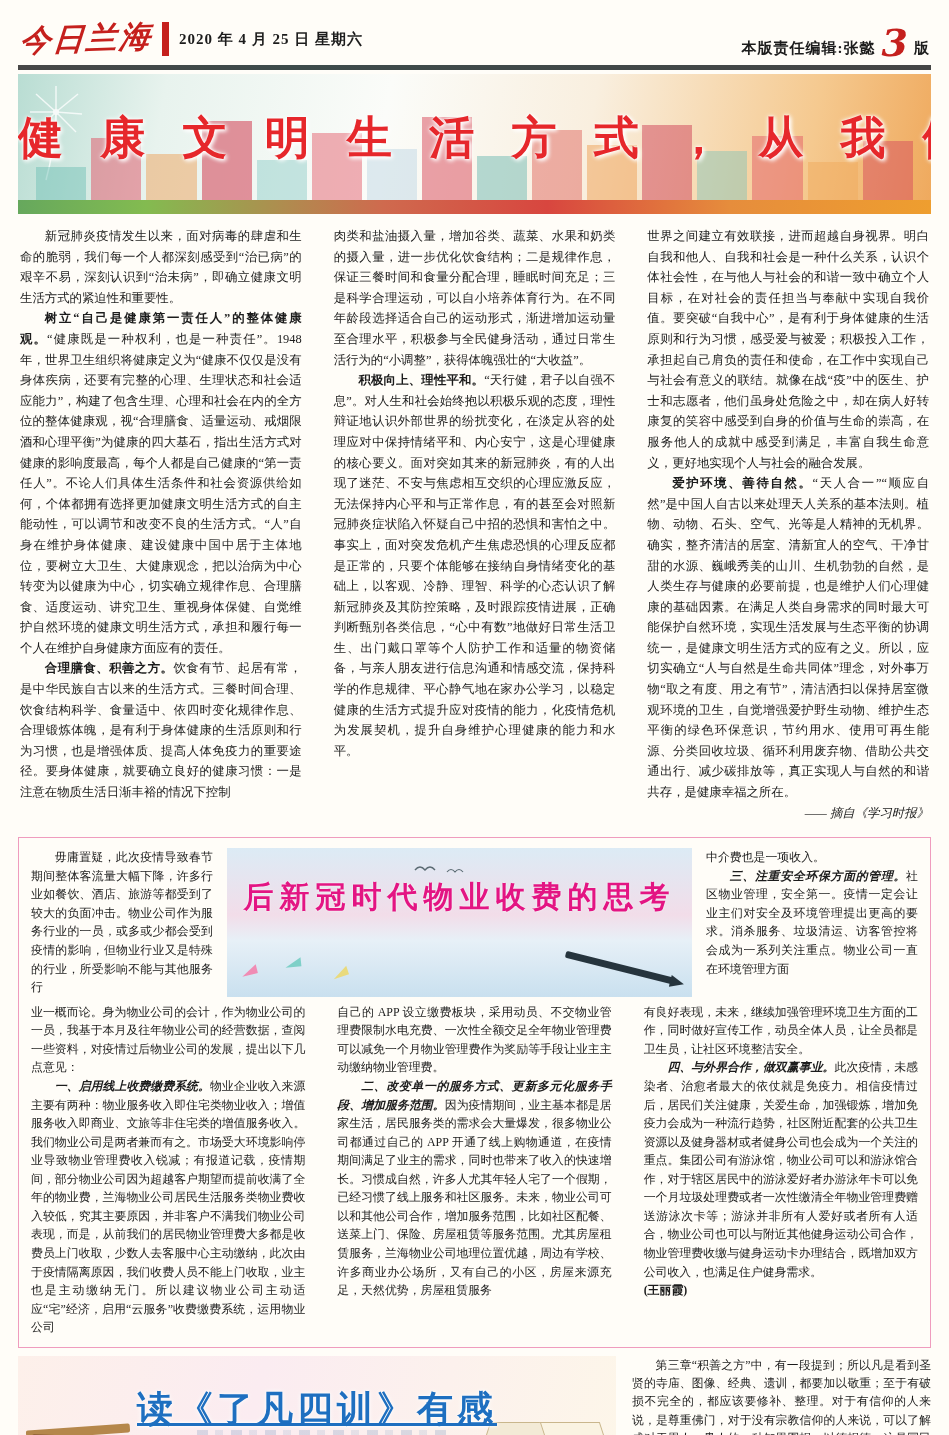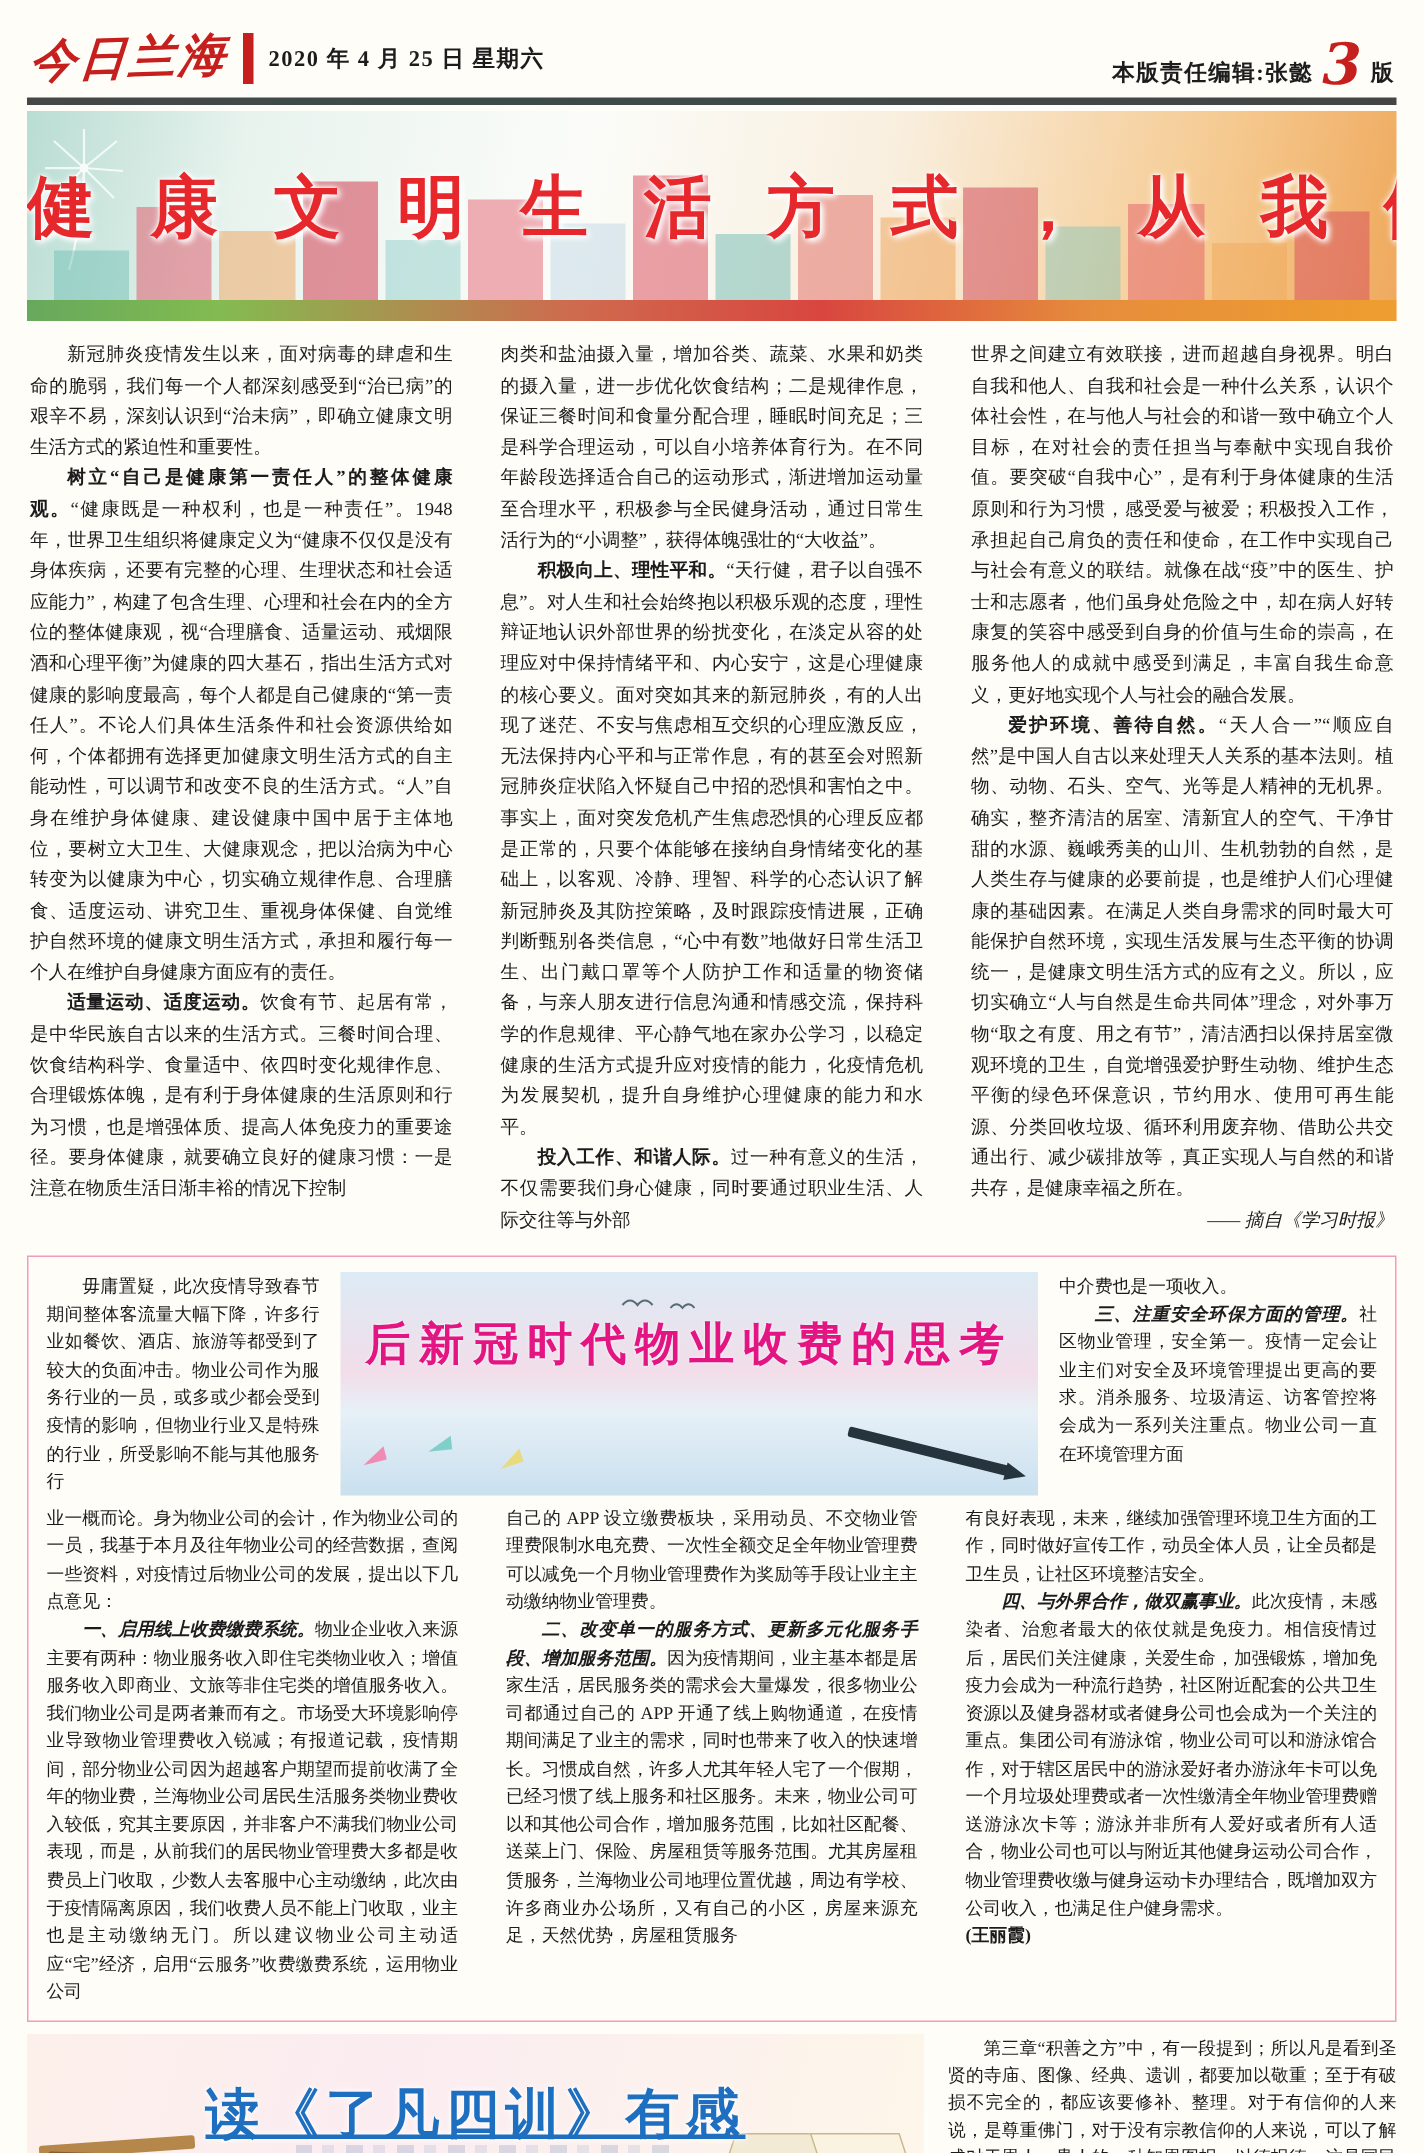--- a/index.html
+++ b/index.html
@@ -135,26 +135,25 @@
           <i></i>
           <i></i>
       </div>
       <div class="grass"></div>
       <h1 class="title1">健 康 文 明 生 活 方 式 ， 从 我 做 起</h1>
     </div>
     <div class="cols3 a1-cols">
       <div class="col">
         <p class="para"><span>新冠肺炎疫情发生以来，面对病毒的肆虐和生命的脆弱，我们每一个人都深刻感受到“治已病”的艰辛不易，深刻认识到“治未病”，即确立健康文明生活方式的紧迫性和重要性。</span></p>
         <p class="para"><b class="lead1">树立“自己是健康第一责任人”的整体健康观。</b><span>“健康既是一种权利，也是一种责任”。1948 年，世界卫生组织将健康定义为“健康不仅仅是没有身体疾病，还要有完整的心理、生理状态和社会适应能力”，构建了包含生理、心理和社会在内的全方位的整体健康观，视“合理膳食、适量运动、戒烟限酒和心理平衡”为健康的四大基石，指出生活方式对健康的影响度最高，每个人都是自己健康的“第一责任人”。不论人们具体生活条件和社会资源供给如何，个体都拥有选择更加健康文明生活方式的自主能动性，可以调节和改变不良的生活方式。“人”自身在维护身体健康、建设健康中国中居于主体地位，要树立大卫生、大健康观念，把以治病为中心转变为以健康为中心，切实确立规律作息、合理膳食、适度运动、讲究卫生、重视身体保健、自觉维护自然环境的健康文明生活方式，承担和履行每一个人在维护自身健康方面应有的责任。</span></p>
-        <p class="para"><b class="lead1">适量运动、适度运动。</b><span>饮食有节、起居有常，是中华民族自古以来的生活方式。三餐时间合理、饮食结构科学、食量适中、依四时变化规律作息、合理锻炼体魄，是有利于身体健康的生活原则和行为习惯，也是增强体质、提高人体免疫力的重要途径。要身体健康，就要确立良好的健康习惯：一是注意在物质生活日渐丰裕的情况下控制</span></p>
+        <p class="para"><b class="lead1">合理膳食、积善之方。</b><span>饮食有节、起居有常，是中华民族自古以来的生活方式。三餐时间合理、饮食结构科学、食量适中、依四时变化规律作息、合理锻炼体魄，是有利于身体健康的生活原则和行为习惯，也是增强体质、提高人体免疫力的重要途径。要身体健康，就要确立良好的健康习惯：一是注意在物质生活日渐丰裕的情况下控制</span></p>
       </div>
       <div class="col">
         <p class="cont"><span>肉类和盐油摄入量，增加谷类、蔬菜、水果和奶类的摄入量，进一步优化饮食结构；二是规律作息，保证三餐时间和食量分配合理，睡眠时间充足；三是科学合理运动，可以自小培养体育行为。在不同年龄段选择适合自己的运动形式，渐进增加运动量至合理水平，积极参与全民健身活动，通过日常生活行为的“小调整”，获得体魄强壮的“大收益”。</span></p>
         <p class="para"><b class="lead1">积极向上、理性平和。</b><span>“天行健，君子以自强不息”。对人生和社会始终抱以积极乐观的态度，理性辩证地认识外部世界的纷扰变化，在淡定从容的处理应对中保持情绪平和、内心安宁，这是心理健康的核心要义。面对突如其来的新冠肺炎，有的人出现了迷茫、不安与焦虑相互交织的心理应激反应，无法保持内心平和与正常作息，有的甚至会对照新冠肺炎症状陷入怀疑自己中招的恐惧和害怕之中。事实上，面对突发危机产生焦虑恐惧的心理反应都是正常的，只要个体能够在接纳自身情绪变化的基础上，以客观、冷静、理智、科学的心态认识了解新冠肺炎及其防控策略，及时跟踪疫情进展，正确判断甄别各类信息，“心中有数”地做好日常生活卫生、出门戴口罩等个人防护工作和适量的物资储备，与亲人朋友进行信息沟通和情感交流，保持科学的作息规律、平心静气地在家办公学习，以稳定健康的生活方式提升应对疫情的能力，化疫情危机为发展契机，提升自身维护心理健康的能力和水平。</span></p>
-        <p class="para"><b class="lead1">投入工作、和谐人际。</b><span>过一种有意义的生活，不仅需要我们身心健康，同时要通过职业生活、人际交往等与外部</span></p>
       </div>
       <div class="col">
         <p class="cont"><span>世界之间建立有效联接，进而超越自身视界。明白自我和他人、自我和社会是一种什么关系，认识个体社会性，在与他人与社会的和谐一致中确立个人目标，在对社会的责任担当与奉献中实现自我价值。要突破“自我中心”，是有利于身体健康的生活原则和行为习惯，感受爱与被爱；积极投入工作，承担起自己肩负的责任和使命，在工作中实现自己与社会有意义的联结。就像在战“疫”中的医生、护士和志愿者，他们虽身处危险之中，却在病人好转康复的笑容中感受到自身的价值与生命的崇高，在服务他人的成就中感受到满足，丰富自我生命意义，更好地实现个人与社会的融合发展。</span></p>
         <p class="para"><b class="lead1">爱护环境、善待自然。</b><span>“天人合一”“顺应自然”是中国人自古以来处理天人关系的基本法则。植物、动物、石头、空气、光等是人精神的无机界。确实，整齐清洁的居室、清新宜人的空气、干净甘甜的水源、巍峨秀美的山川、生机勃勃的自然，是人类生存与健康的必要前提，也是维护人们心理健康的基础因素。在满足人类自身需求的同时最大可能保护自然环境，实现生活发展与生态平衡的协调统一，是健康文明生活方式的应有之义。所以，应切实确立“人与自然是生命共同体”理念，对外事万物“取之有度、用之有节”，清洁洒扫以保持居室微观环境的卫生，自觉增强爱护野生动物、维护生态平衡的绿色环保意识，节约用水、使用可再生能源、分类回收垃圾、循环利用废弃物、借助公共交通出行、减少碳排放等，真正实现人与自然的和谐共存，是健康幸福之所在。</span></p>
         <p class="attribution">—— 摘自《学习时报》</p>
       </div>
     </div>
   </section>
 
   <section class="article2">

